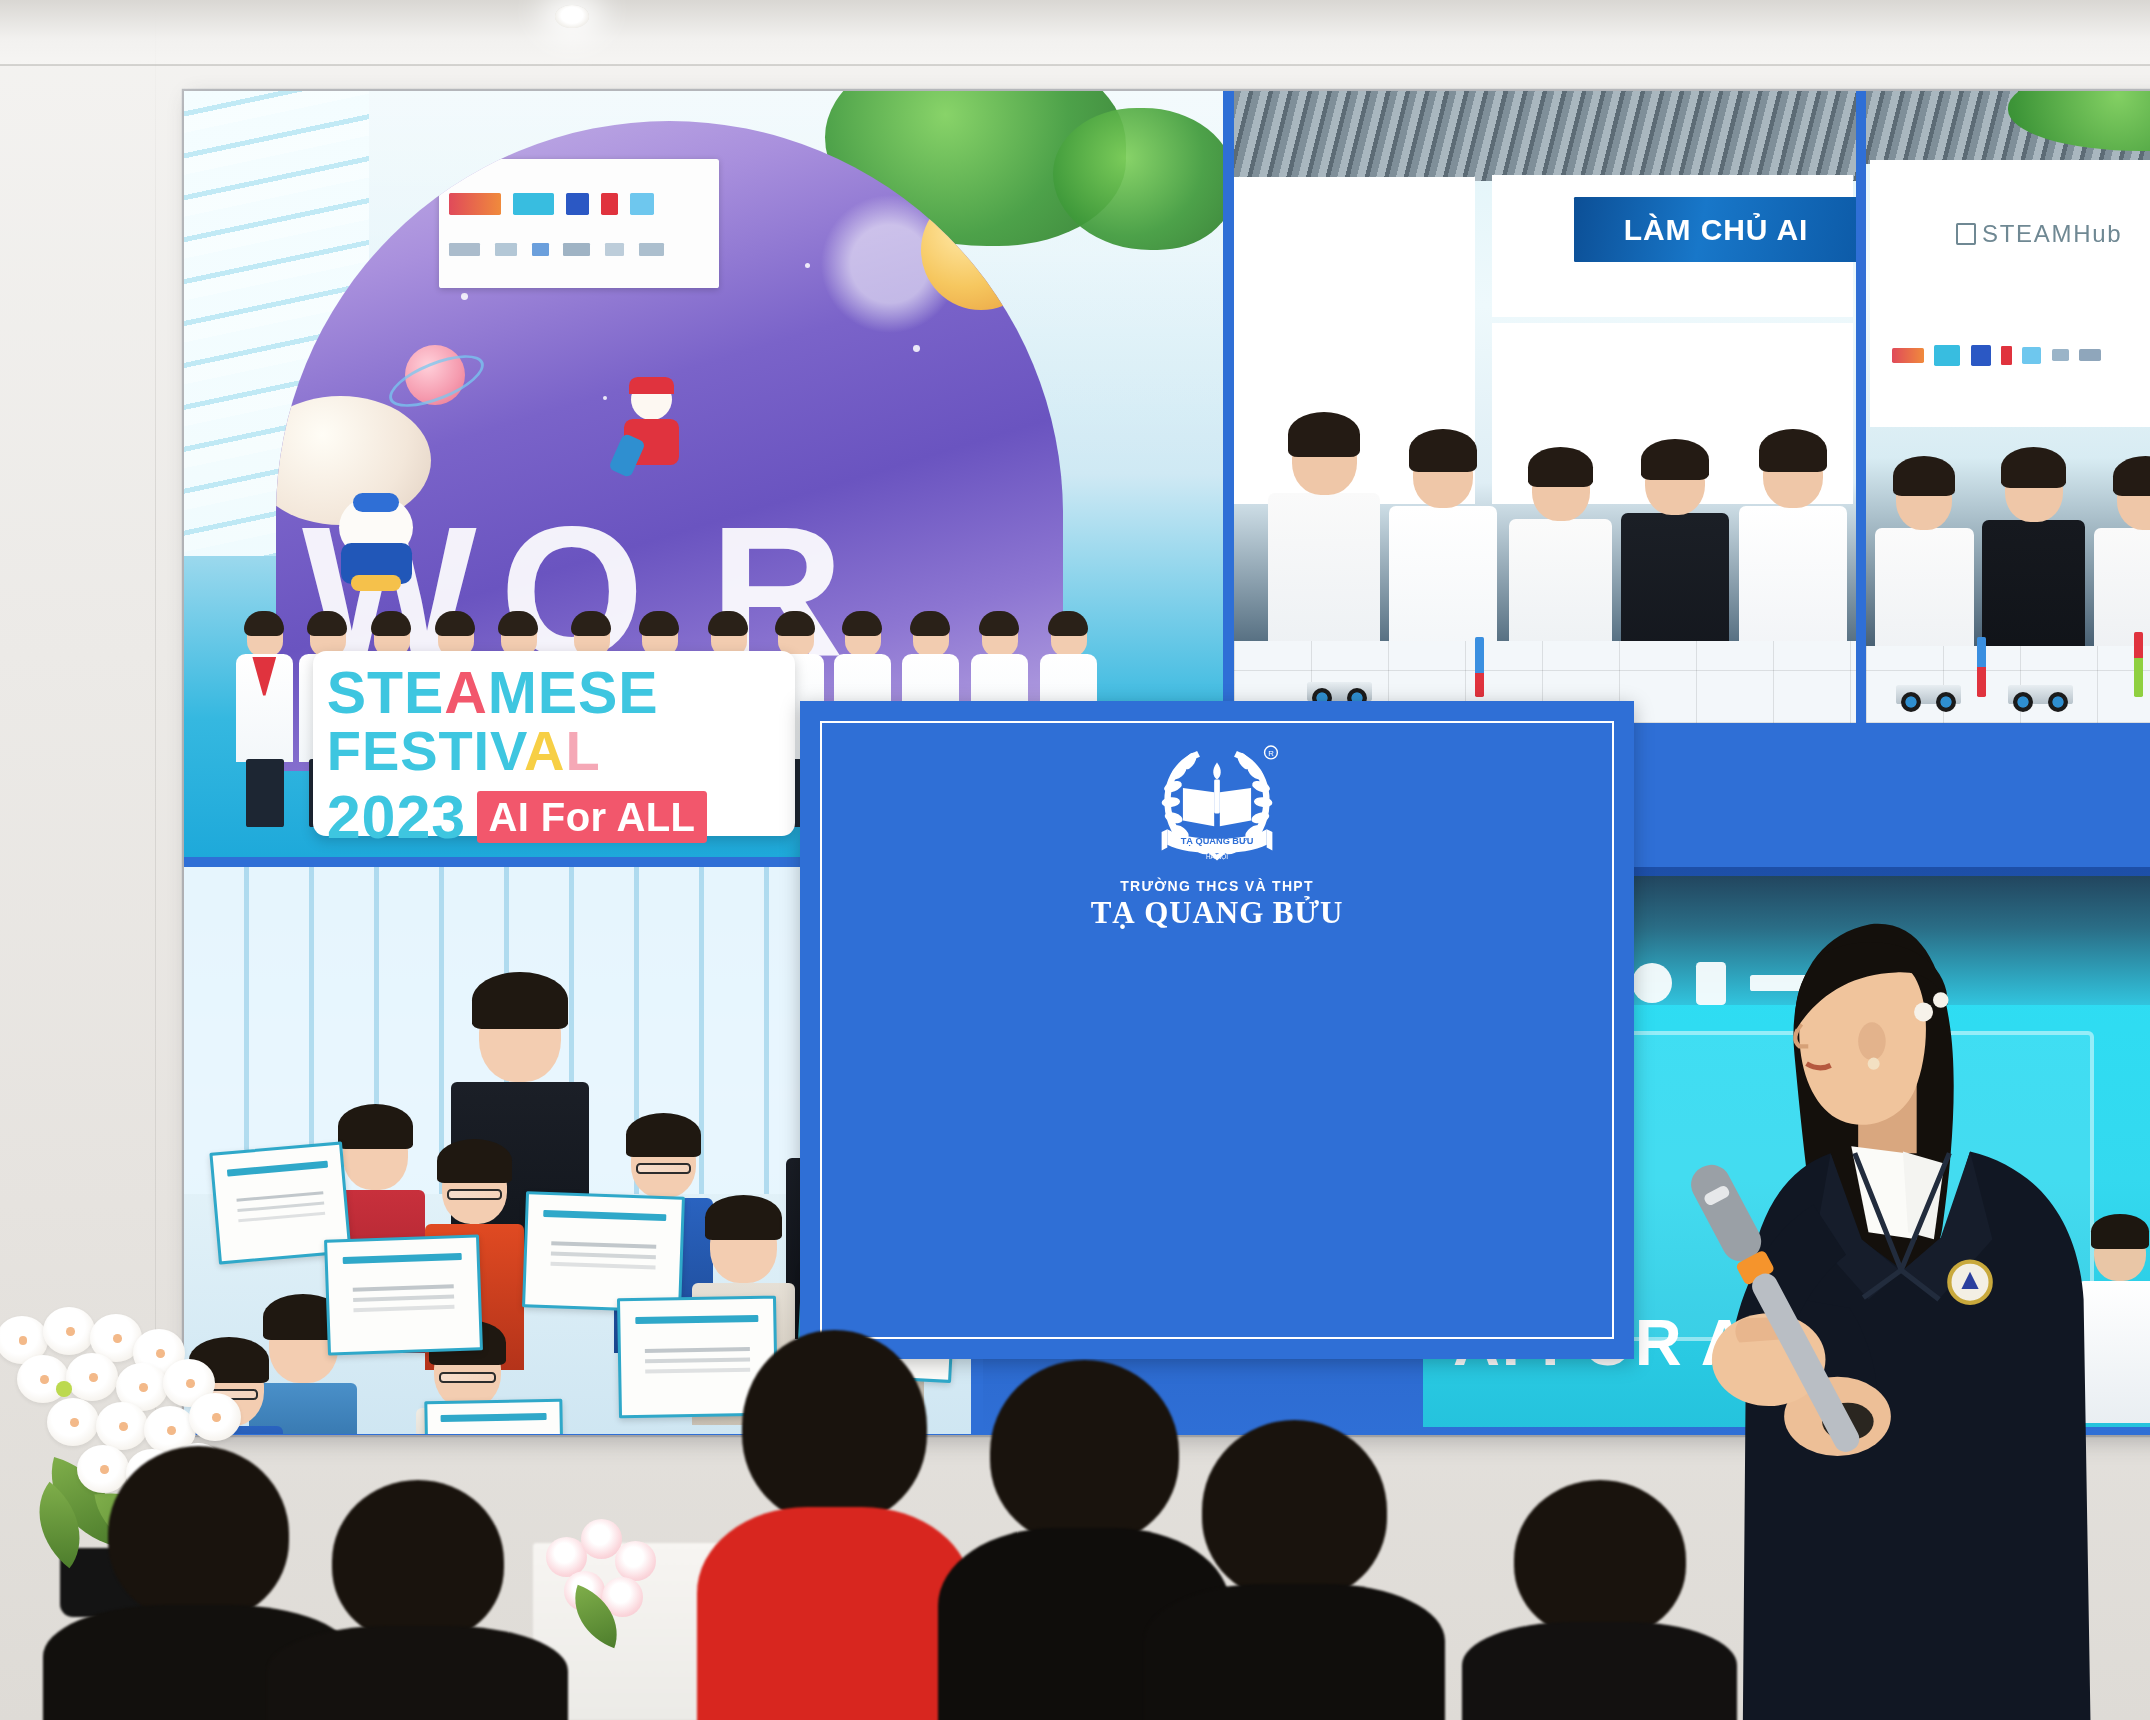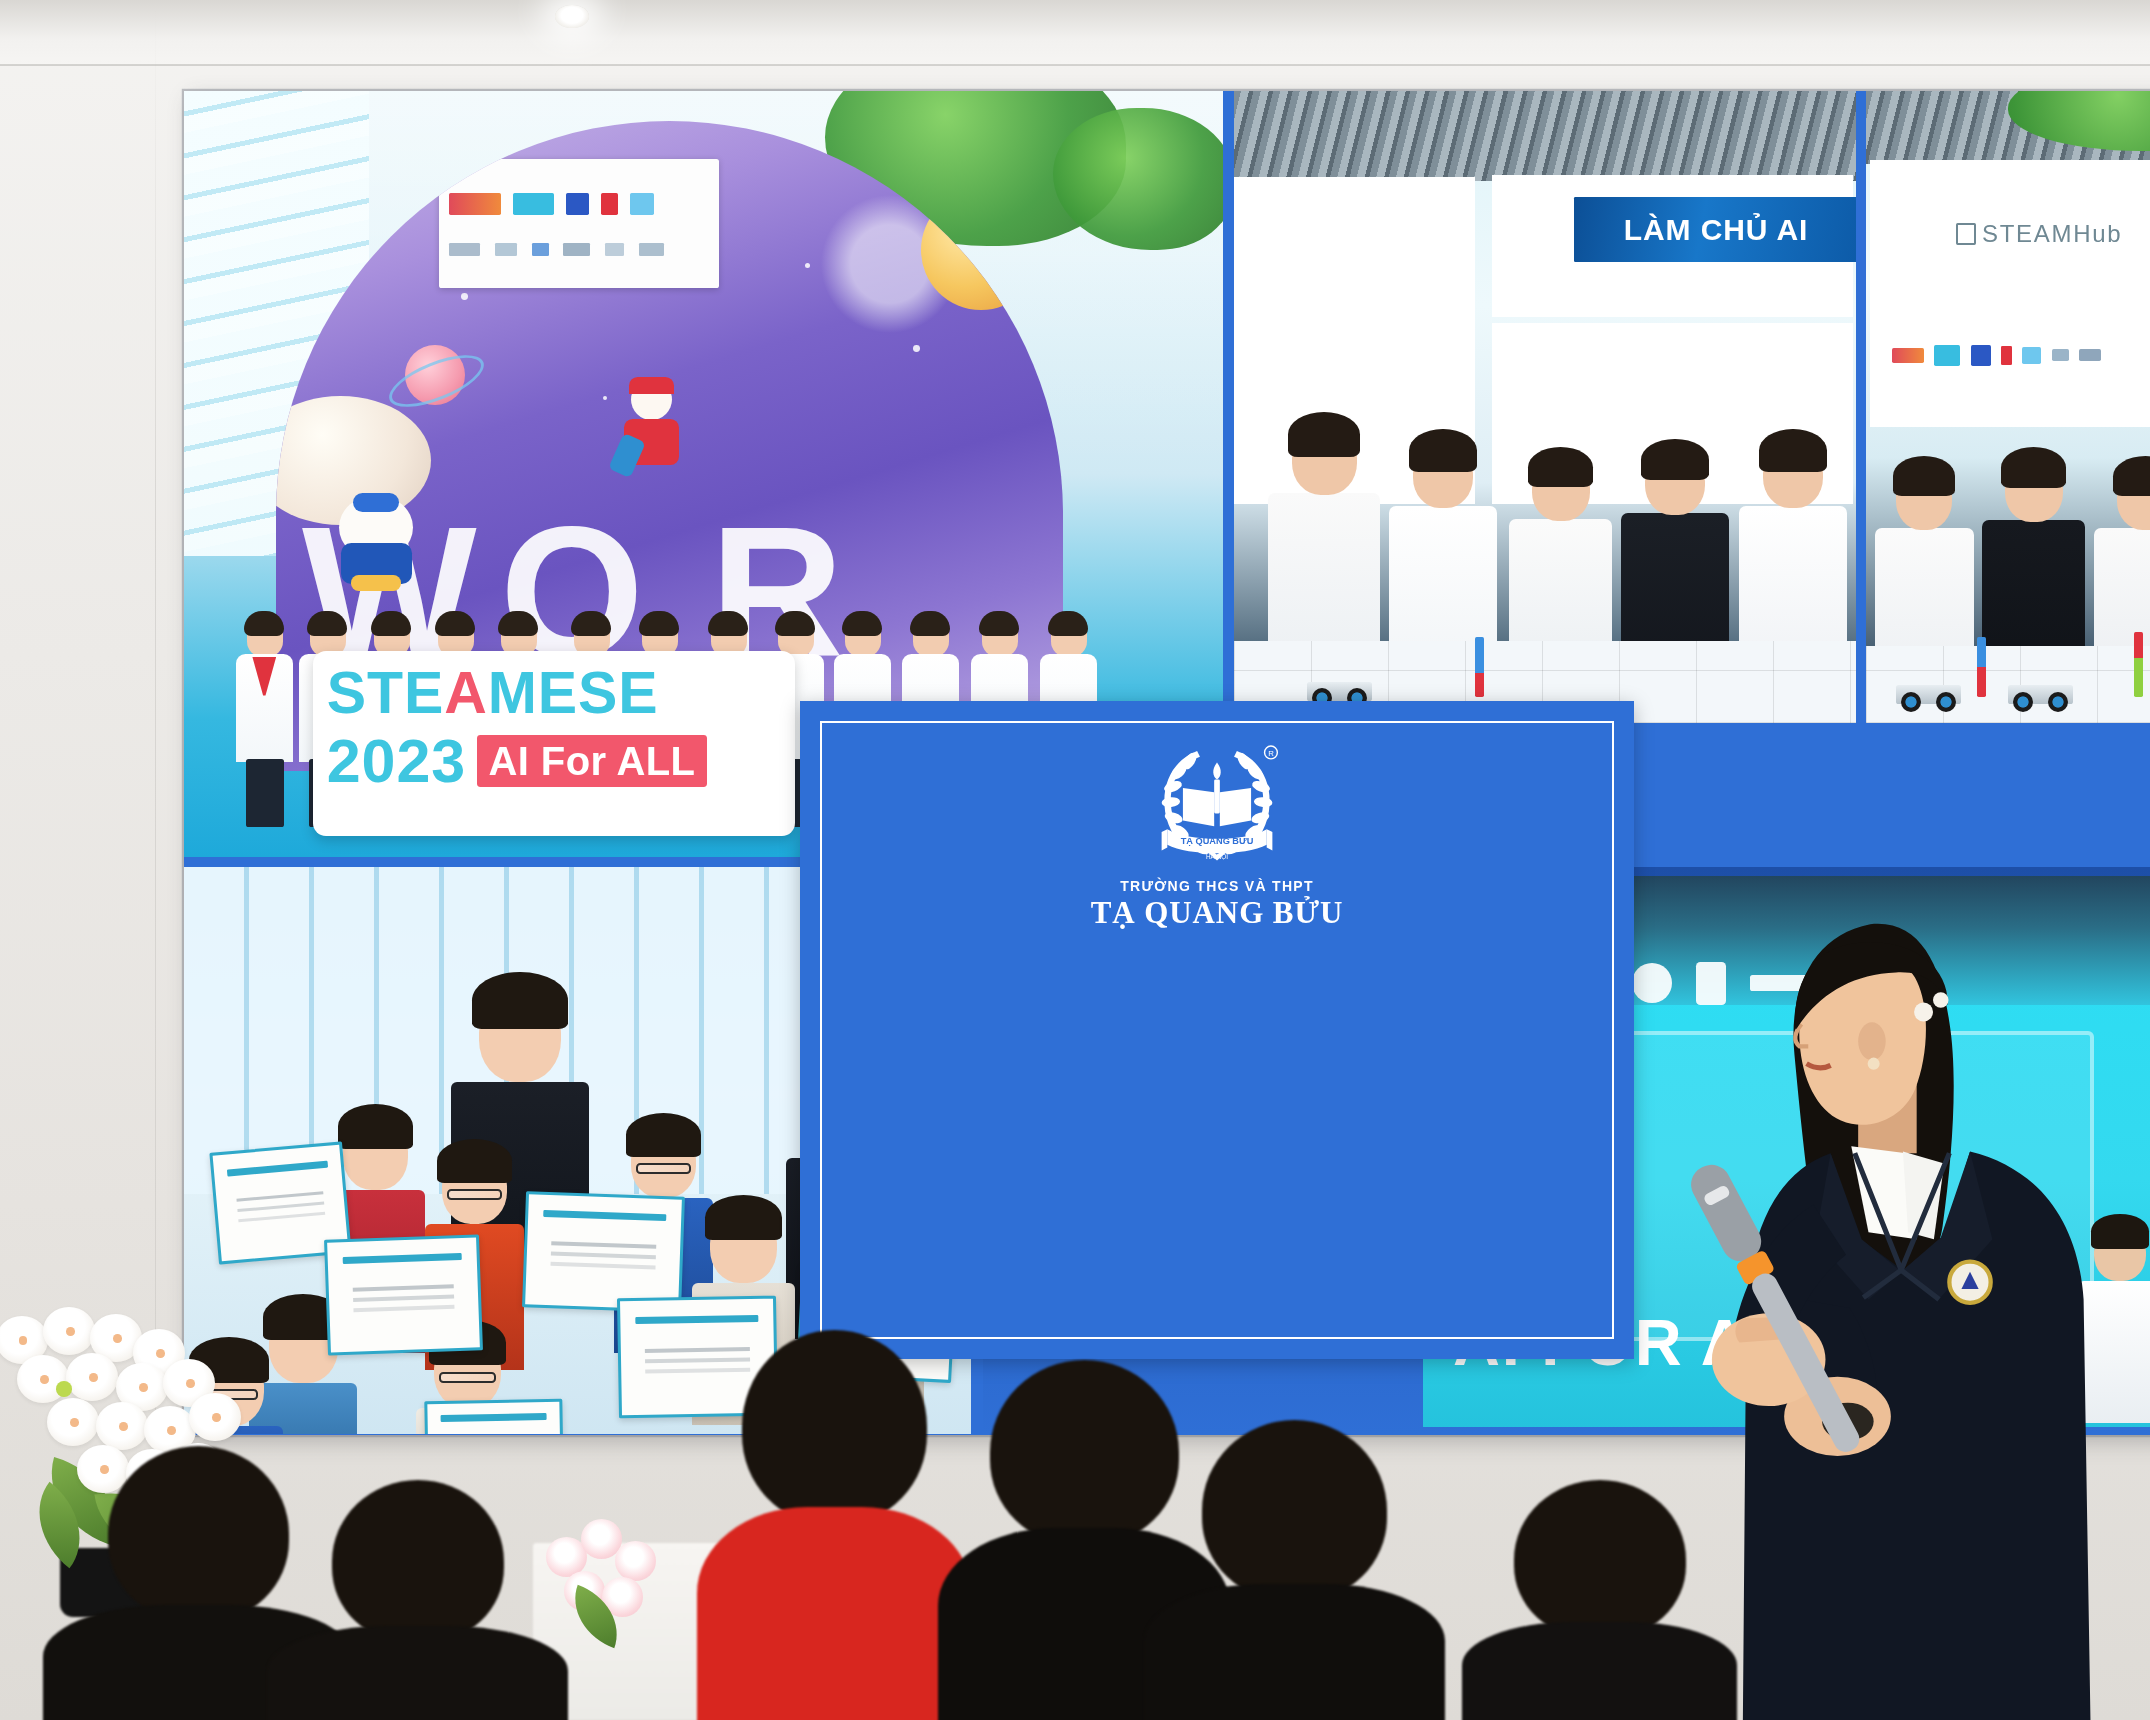--- a/index.html
+++ b/index.html
@@ -401,20 +401,23 @@
             <div class="body">
               <div class="legs"></div>
             </div>
           </div>
       </div>
 
       <div class="tl-banner">
         <div class="bn-l1">
           <span class="c-teal">STE</span><span class="c-red">A</span><span class="c-teal">MESE</span>
         </div>
+        <div class="bn-l2">
+          <span class="c-teal">FESTIV</span><span class="c-yellow">A</span><span class="c-pink">L</span>
+        </div>
         <div class="bn-row3">
           <div class="bn-2025">2023</div>
           <div class="bn-pill">AI For ALL</div>
         </div>
       </div>
     </div>
 
     <div class="cell" id="cell-tr">
       <div class="roof"></div>
       <div class="greenery" style="left:-34px;top:224px;width:138px;height:112px;"></div>

